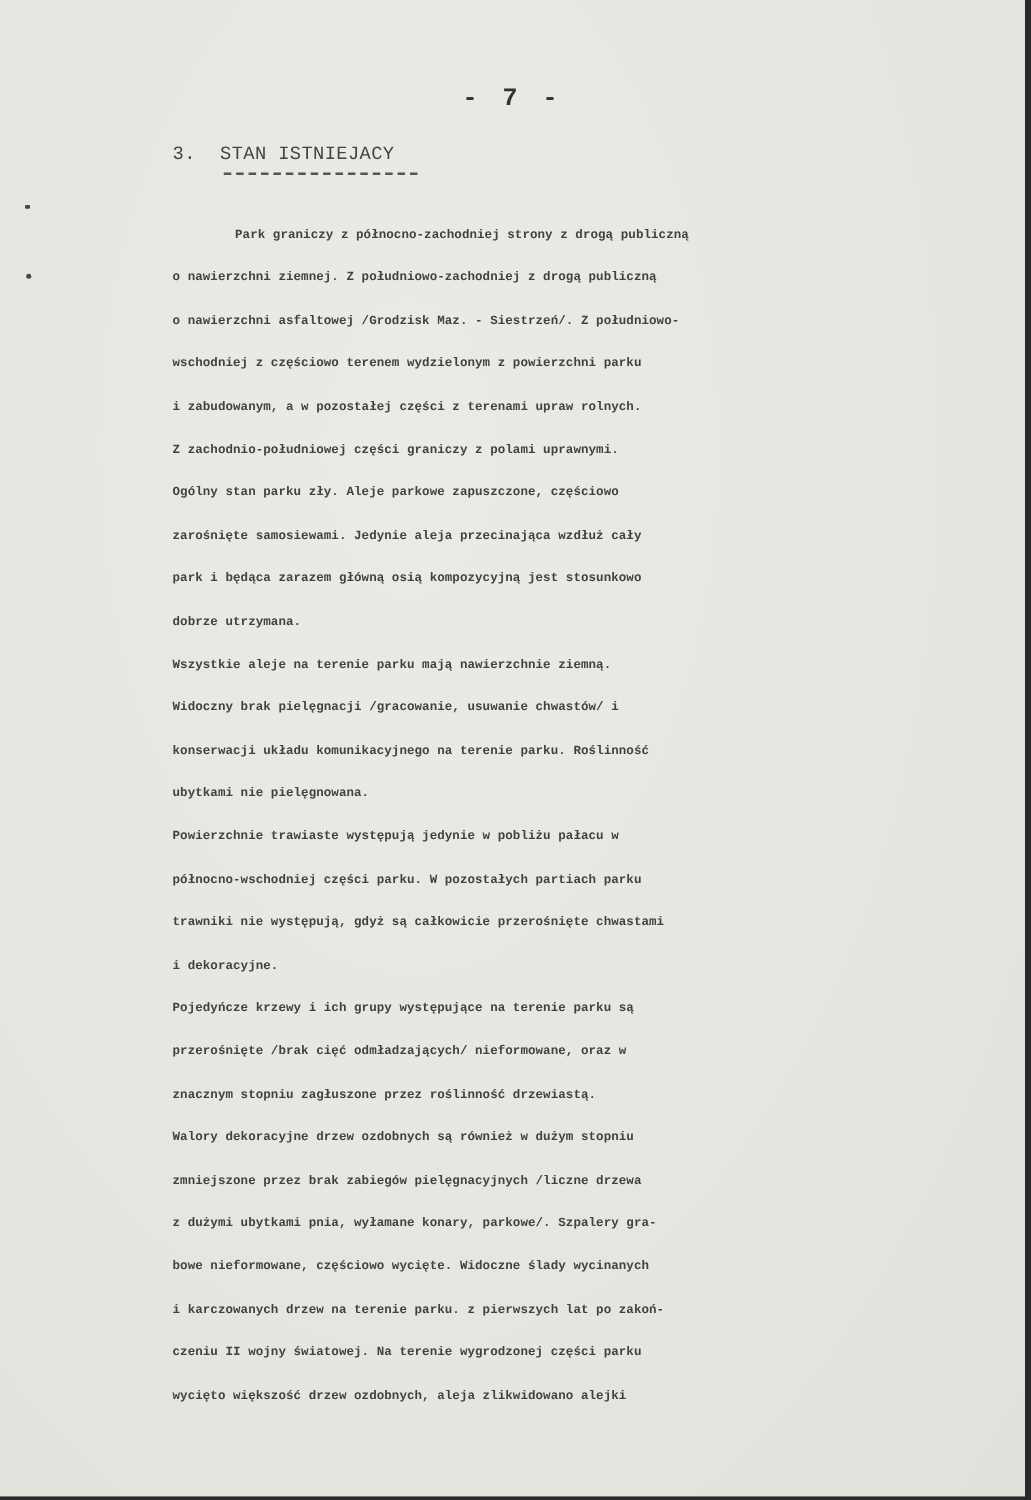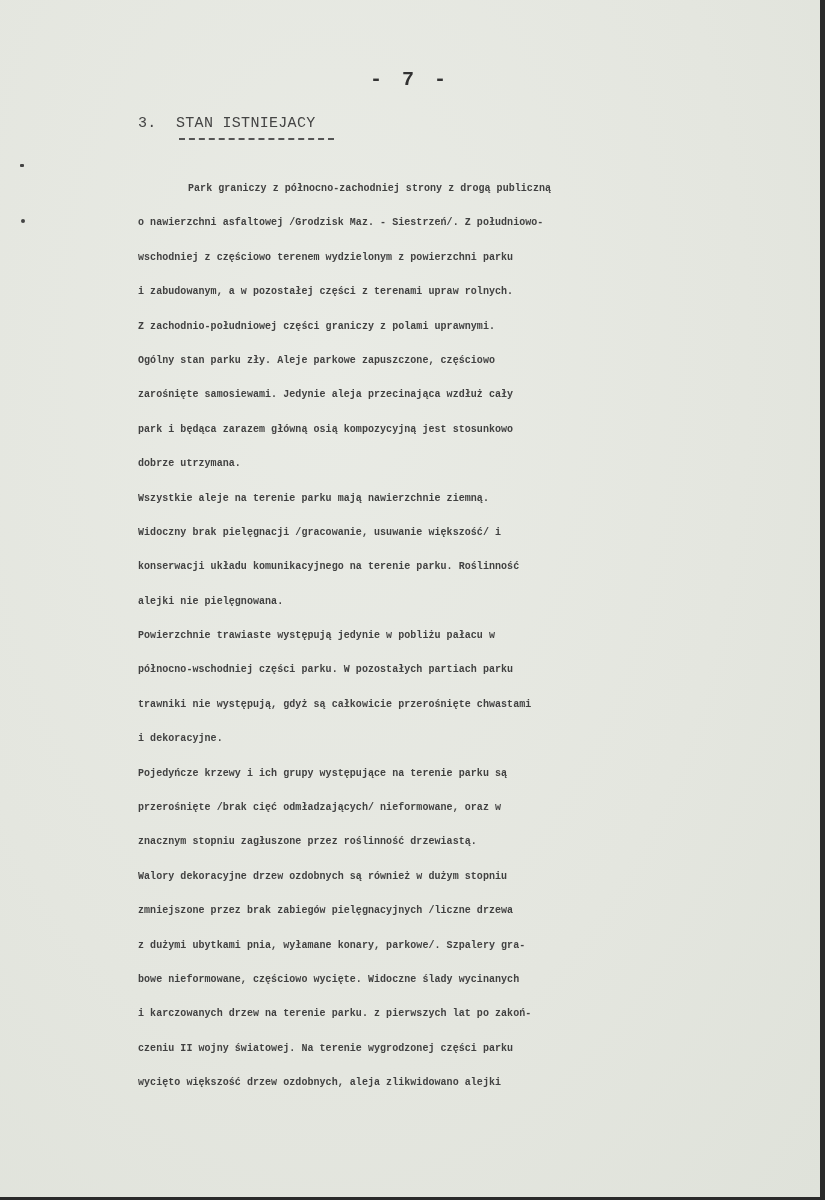--- a/index.html
+++ b/index.html
@@ -92,32 +92,33 @@
   <div class="margin-mark" style="left:20px; top:164px;"></div>
   <div class="margin-mark" style="left:21px; top:219px; width:4px; height:4px; border-radius:50%;"></div>
 
   <div class="section-heading">
     <span class="num">3.</span><span>STAN ISTNIEJACY</span>
   </div>
   <div class="heading-underline"></div>
 
   <div class="body-text">
     <span class="line indent">Park graniczy z północno-zachodniej strony z drogą publiczną</span>
+    <span class="line">o nawierzchni ziemnej. Z południowo-zachodniej z drogą publiczną</span>
     <span class="line">o nawierzchni asfaltowej /Grodzisk Maz. - Siestrzeń/. Z południowo-</span>
     <span class="line">wschodniej z częściowo terenem wydzielonym z powierzchni parku</span>
     <span class="line">i zabudowanym, a w pozostałej części z terenami upraw rolnych.</span>
     <span class="line">Z zachodnio-południowej części graniczy z polami uprawnymi.</span>
     <span class="line">Ogólny stan parku zły. Aleje parkowe zapuszczone, częściowo</span>
     <span class="line">zarośnięte samosiewami. Jedynie aleja przecinająca wzdłuż cały</span>
     <span class="line">park i będąca zarazem główną osią kompozycyjną jest stosunkowo</span>
     <span class="line">dobrze utrzymana.</span>
     <span class="line">Wszystkie aleje na terenie parku mają nawierzchnie ziemną.</span>
-    <span class="line">Widoczny brak pielęgnacji /gracowanie, usuwanie większość/ i</span>
+    <span class="line">Widoczny brak pielęgnacji /gracowanie, usuwanie chwastów/ i</span>
     <span class="line">konserwacji układu komunikacyjnego na terenie parku. Roślinność</span>
-    <span class="line">alejki nie pielęgnowana.</span>
+    <span class="line">ubytkami nie pielęgnowana.</span>
     <span class="line">Powierzchnie trawiaste występują jedynie w pobliżu pałacu w</span>
     <span class="line">północno-wschodniej części parku. W pozostałych partiach parku</span>
     <span class="line">trawniki nie występują, gdyż są całkowicie przerośnięte chwastami</span>
     <span class="line">i dekoracyjne.</span>
     <span class="line">Pojedyńcze krzewy i ich grupy występujące na terenie parku są</span>
     <span class="line">przerośnięte /brak cięć odmładzających/ nieformowane, oraz w</span>
     <span class="line">znacznym stopniu zagłuszone przez roślinność drzewiastą.</span>
     <span class="line">Walory dekoracyjne drzew ozdobnych są również w dużym stopniu</span>
     <span class="line">zmniejszone przez brak zabiegów pielęgnacyjnych /liczne drzewa</span>
     <span class="line">z dużymi ubytkami pnia, wyłamane konary, parkowe/. Szpalery gra-</span>

